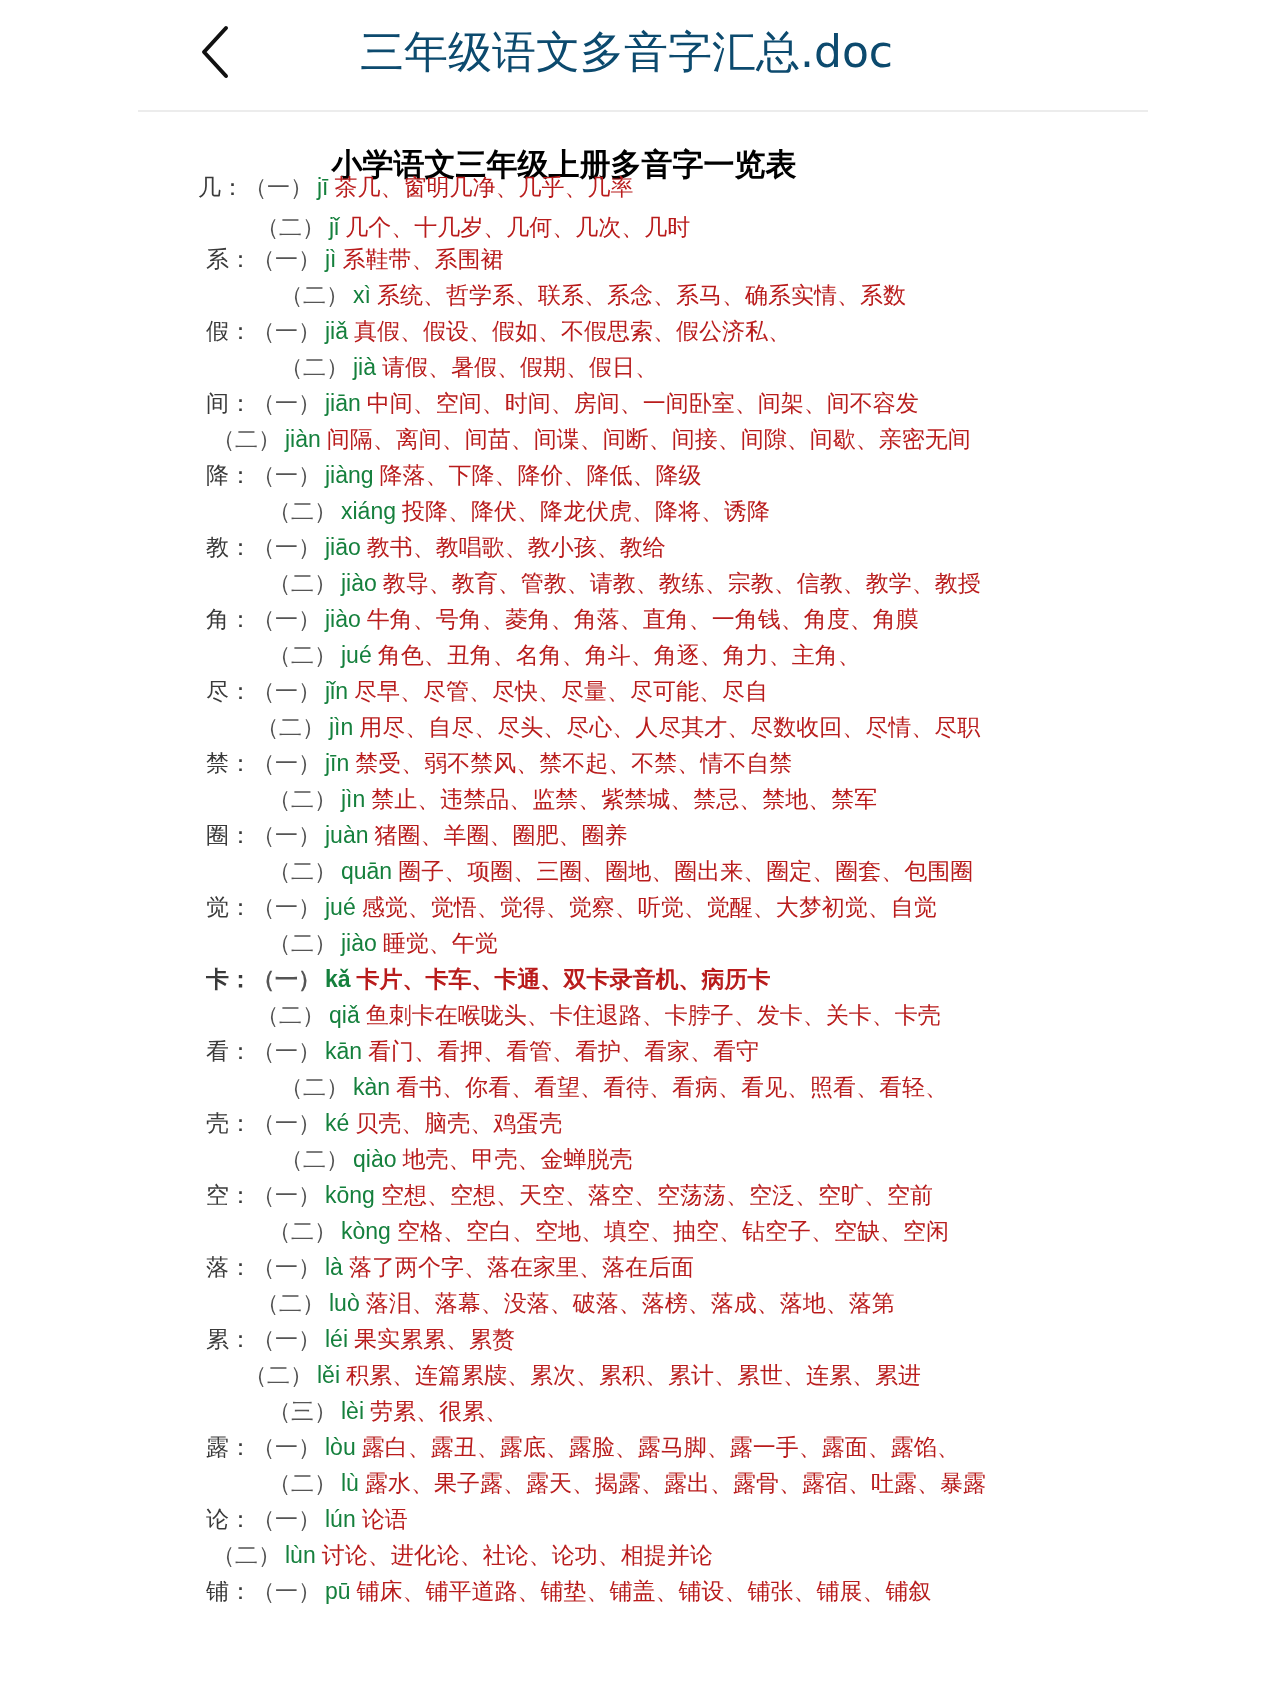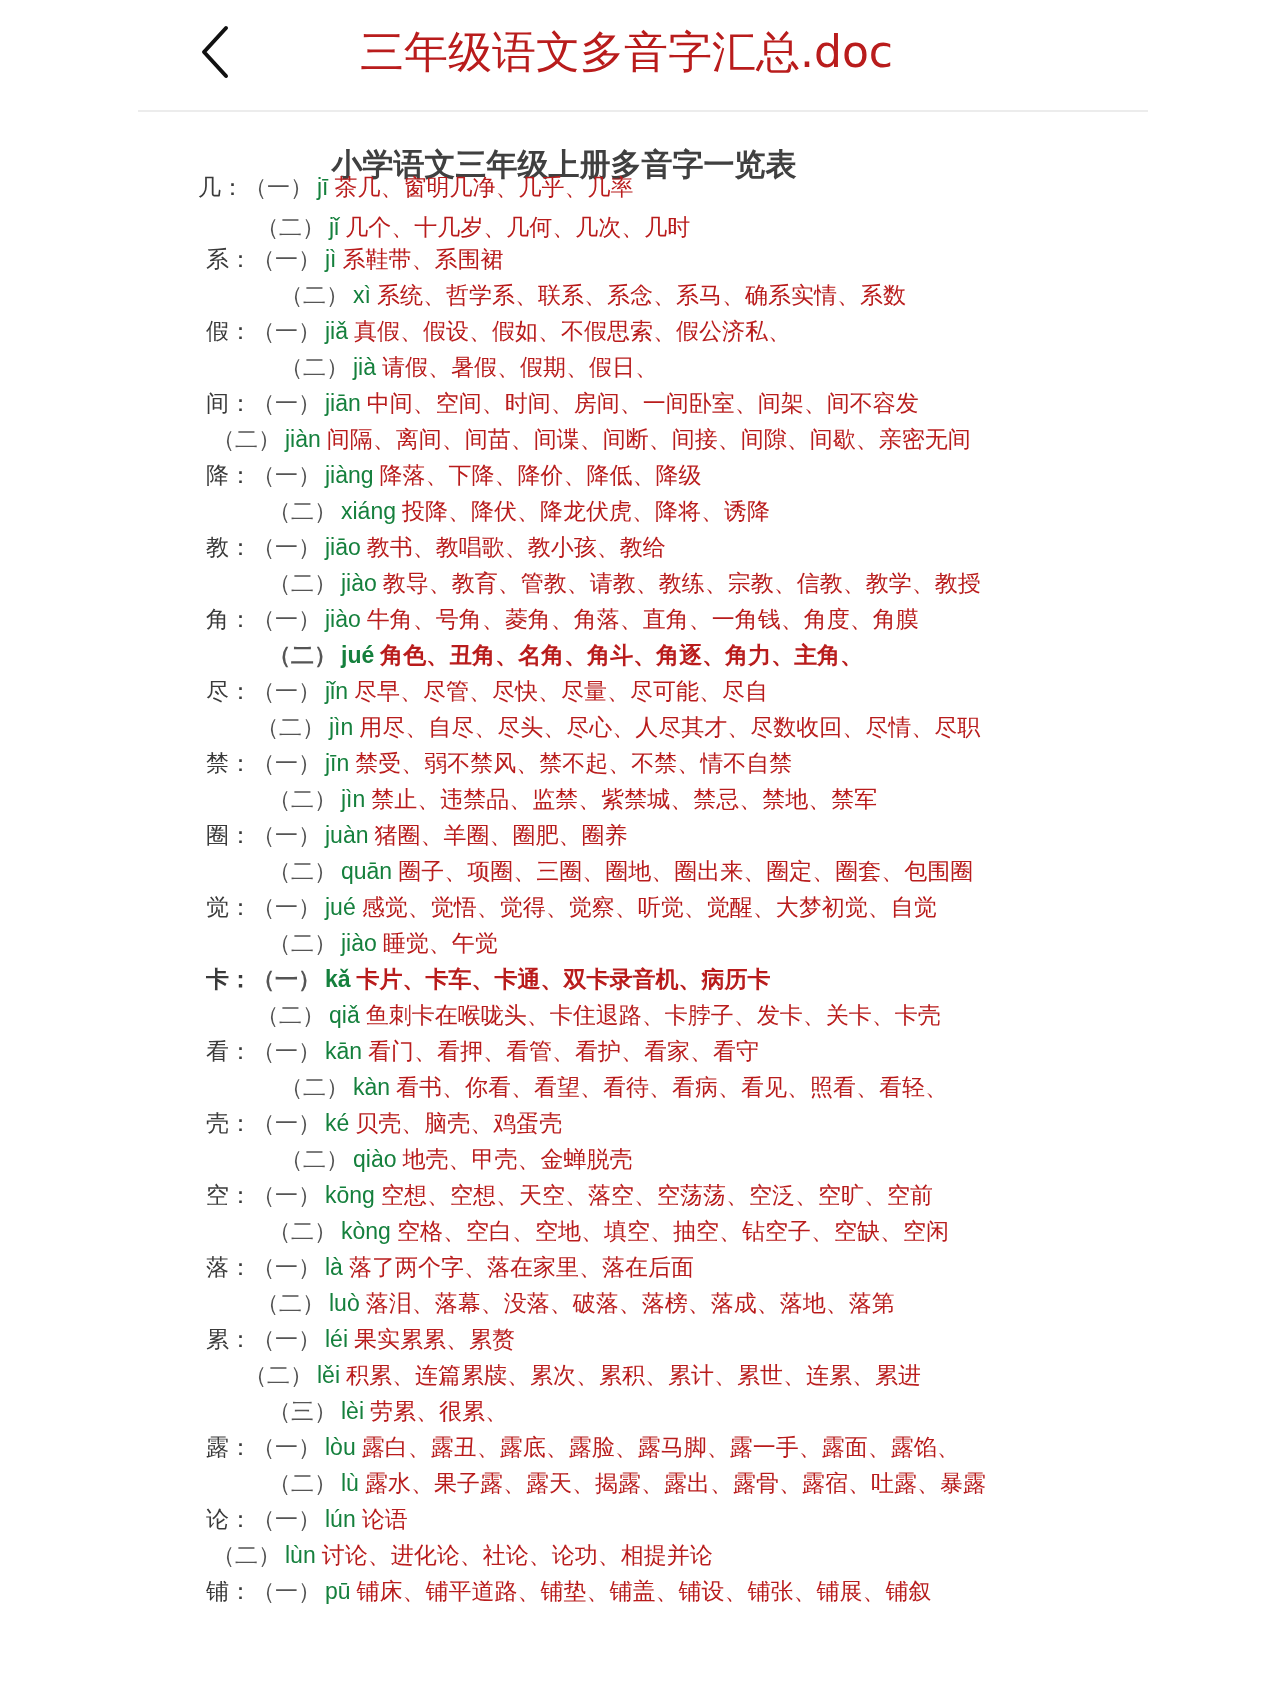--- a/index.html
+++ b/index.html
@@ -1,26 +1,26 @@
 <!DOCTYPE html>
 <html><head>
 <meta charset="utf-8">
 <style>
   html, body { margin: 0; padding: 0; background: #ffffff; }
   body { width: 1280px; height: 1706px; position: relative; overflow: hidden;
          font-family: "DejaVu Sans", "Liberation Sans", sans-serif; color: #1a1a1a; }
   .nav { position: absolute; left: 0; top: 0; width: 1280px; height: 110px; }
   .back { position: absolute; left: 196px; top: 24px; width: 40px; height: 56px; cursor: pointer; }
   .title { position: absolute; left: 360px; top: 22px; font-size: 44px; line-height: 60px;
-           color: #b91c1c; font-family: "DejaVu Sans", sans-serif; letter-spacing: 0px; }
+           color: #0c4a6e; font-family: "DejaVu Sans", sans-serif; letter-spacing: 0px; }
   .divider { position: absolute; left: 138px; top: 110px; width: 1010px; height: 2px; background: #ececec; }
   .doc { position: absolute; left: 0; top: 112px; width: 1280px; }
   .doc-title { position: absolute; left: 0; width: 1128px; top: 32px; text-align: center;
                font-family: "DejaVu Serif", "Liberation Serif", serif; font-weight: bold;
-               font-size: 31px; color: #404040; }
+               font-size: 31px; color: #000000; }
   .line { position: absolute; white-space: nowrap; font-family: "DejaVu Serif", "Liberation Serif", serif;
           font-size: 23px; color: #4a4a4a; line-height: 34px; }
   .ch { color: #3a3a3a; }
   .idx { color: #555; margin-right: 4px; }
   .py { font-family: "Liberation Sans", "DejaVu Sans", sans-serif; color: #15803d; font-size: 23px; margin-right: 6px; }
   .words { color: #b91c1c; }
 </style>
 </head>
 <body>
 
@@ -45,21 +45,21 @@
     <div class="line" style="left: 280px; top: 278px;"><span class="ch"></span><span class="idx">（二）</span><span class="py">xì</span><span class="words">系统、哲学系、联系、系念、系马、确系实情、系数</span></div>
     <div class="line" style="left: 206px; top: 314px;"><span class="ch">假：</span><span class="idx">（一）</span><span class="py">jiǎ</span><span class="words">真假、假设、假如、不假思索、假公济私、</span></div>
     <div class="line" style="left: 280px; top: 350px;"><span class="ch"></span><span class="idx">（二）</span><span class="py">jià</span><span class="words">请假、暑假、假期、假日、</span></div>
     <div class="line" style="left: 206px; top: 386px;"><span class="ch">间：</span><span class="idx">（一）</span><span class="py">jiān</span><span class="words">中间、空间、时间、房间、一间卧室、间架、间不容发</span></div>
     <div class="line" style="left: 212px; top: 422px;"><span class="ch"></span><span class="idx">（二）</span><span class="py">jiàn</span><span class="words">间隔、离间、间苗、间谍、间断、间接、间隙、间歇、亲密无间</span></div>
     <div class="line" style="left: 206px; top: 458px;"><span class="ch">降：</span><span class="idx">（一）</span><span class="py">jiàng</span><span class="words">降落、下降、降价、降低、降级</span></div>
     <div class="line" style="left: 268px; top: 494px;"><span class="ch"></span><span class="idx">（二）</span><span class="py">xiáng</span><span class="words">投降、降伏、降龙伏虎、降将、诱降</span></div>
     <div class="line" style="left: 206px; top: 530px;"><span class="ch">教：</span><span class="idx">（一）</span><span class="py">jiāo</span><span class="words">教书、教唱歌、教小孩、教给</span></div>
     <div class="line" style="left: 268px; top: 566px;"><span class="ch"></span><span class="idx">（二）</span><span class="py">jiào</span><span class="words">教导、教育、管教、请教、教练、宗教、信教、教学、教授</span></div>
     <div class="line" style="left: 206px; top: 602px;"><span class="ch">角：</span><span class="idx">（一）</span><span class="py">jiào</span><span class="words">牛角、号角、菱角、角落、直角、一角钱、角度、角膜</span></div>
-    <div class="line" style="left: 268px; top: 638px; font-weight: bold;"><span class="ch"></span><span class="idx">（二）</span><span class="py">jué</span><span class="words">角色、丑角、名角、角斗、角逐、角力、主角、</span></div>
+    <div class="line" style="left: 268px; top: 638px;"><span class="ch"></span><span class="idx">（二）</span><span class="py">jué</span><span class="words">角色、丑角、名角、角斗、角逐、角力、主角、</span></div>
     <div class="line" style="left: 206px; top: 674px;"><span class="ch">尽：</span><span class="idx">（一）</span><span class="py">jǐn</span><span class="words">尽早、尽管、尽快、尽量、尽可能、尽自</span></div>
     <div class="line" style="left: 256px; top: 710px;"><span class="ch"></span><span class="idx">（二）</span><span class="py">jìn</span><span class="words">用尽、自尽、尽头、尽心、人尽其才、尽数收回、尽情、尽职</span></div>
     <div class="line" style="left: 206px; top: 746px;"><span class="ch">禁：</span><span class="idx">（一）</span><span class="py">jīn</span><span class="words">禁受、弱不禁风、禁不起、不禁、情不自禁</span></div>
     <div class="line" style="left: 268px; top: 782px;"><span class="ch"></span><span class="idx">（二）</span><span class="py">jìn</span><span class="words">禁止、违禁品、监禁、紫禁城、禁忌、禁地、禁军</span></div>
     <div class="line" style="left: 206px; top: 818px;"><span class="ch">圈：</span><span class="idx">（一）</span><span class="py">juàn</span><span class="words">猪圈、羊圈、圈肥、圈养</span></div>
     <div class="line" style="left: 268px; top: 854px;"><span class="ch"></span><span class="idx">（二）</span><span class="py">quān</span><span class="words">圈子、项圈、三圈、圈地、圈出来、圈定、圈套、包围圈</span></div>
     <div class="line" style="left: 206px; top: 890px;"><span class="ch">觉：</span><span class="idx">（一）</span><span class="py">jué</span><span class="words">感觉、觉悟、觉得、觉察、听觉、觉醒、大梦初觉、自觉</span></div>
     <div class="line" style="left: 268px; top: 926px;"><span class="ch"></span><span class="idx">（二）</span><span class="py">jiào</span><span class="words">睡觉、午觉</span></div>
     <div class="line" style="left: 206px; top: 962px; font-weight: bold;"><span class="ch">卡：</span><span class="idx">（一）</span><span class="py">kǎ</span><span class="words">卡片、卡车、卡通、双卡录音机、病历卡</span></div>
     <div class="line" style="left: 256px; top: 998px;"><span class="ch"></span><span class="idx">（二）</span><span class="py">qiǎ</span><span class="words">鱼刺卡在喉咙头、卡住退路、卡脖子、发卡、关卡、卡壳</span></div>

